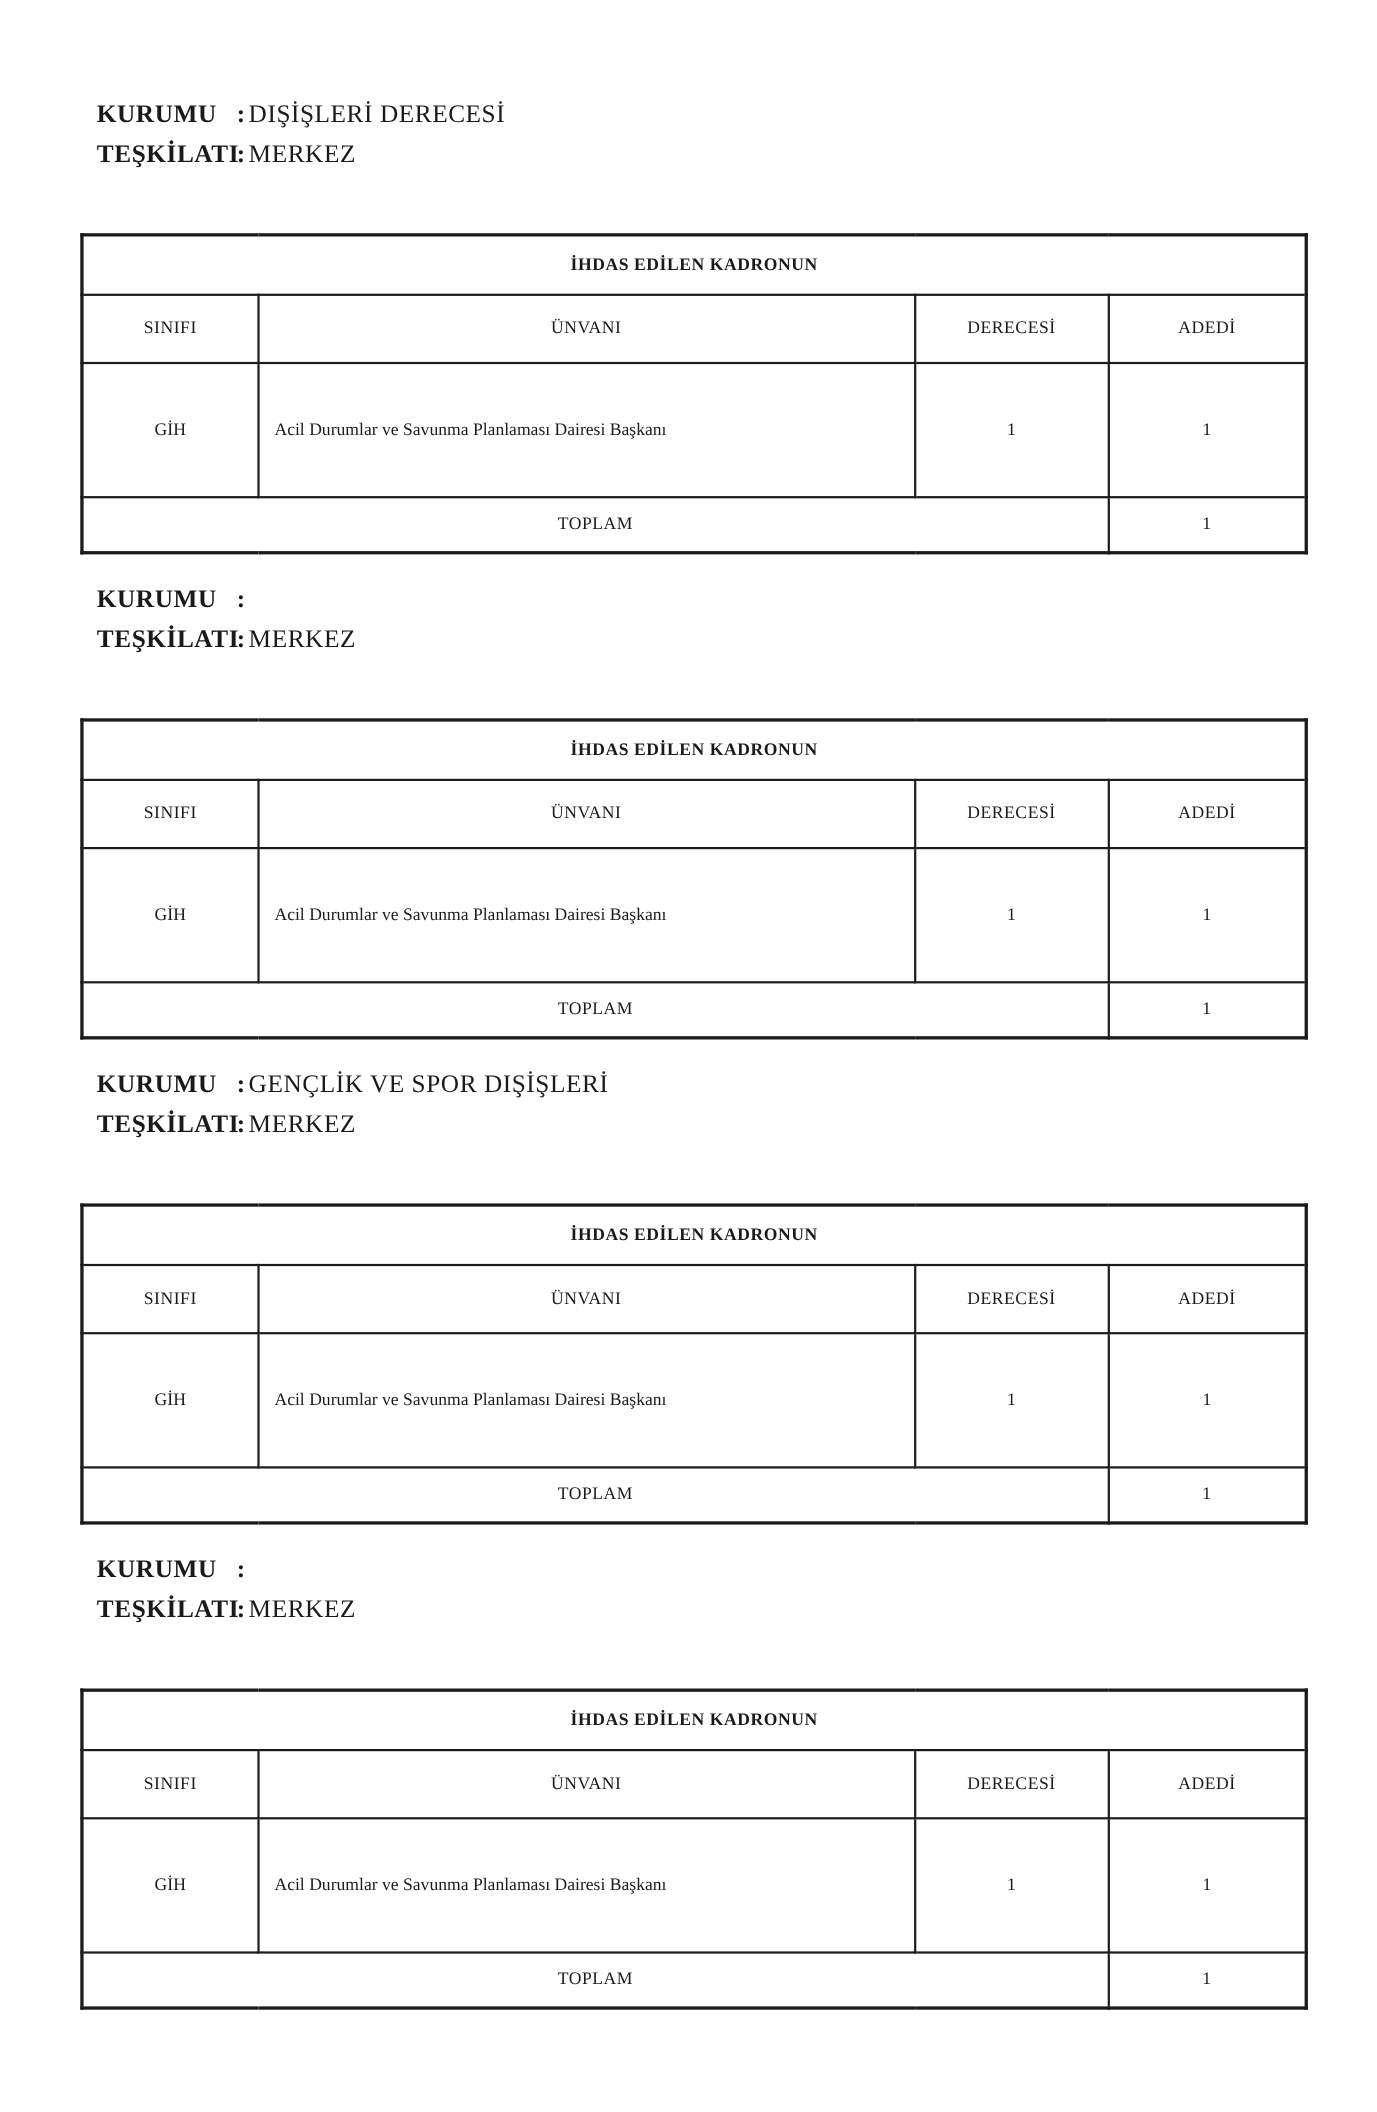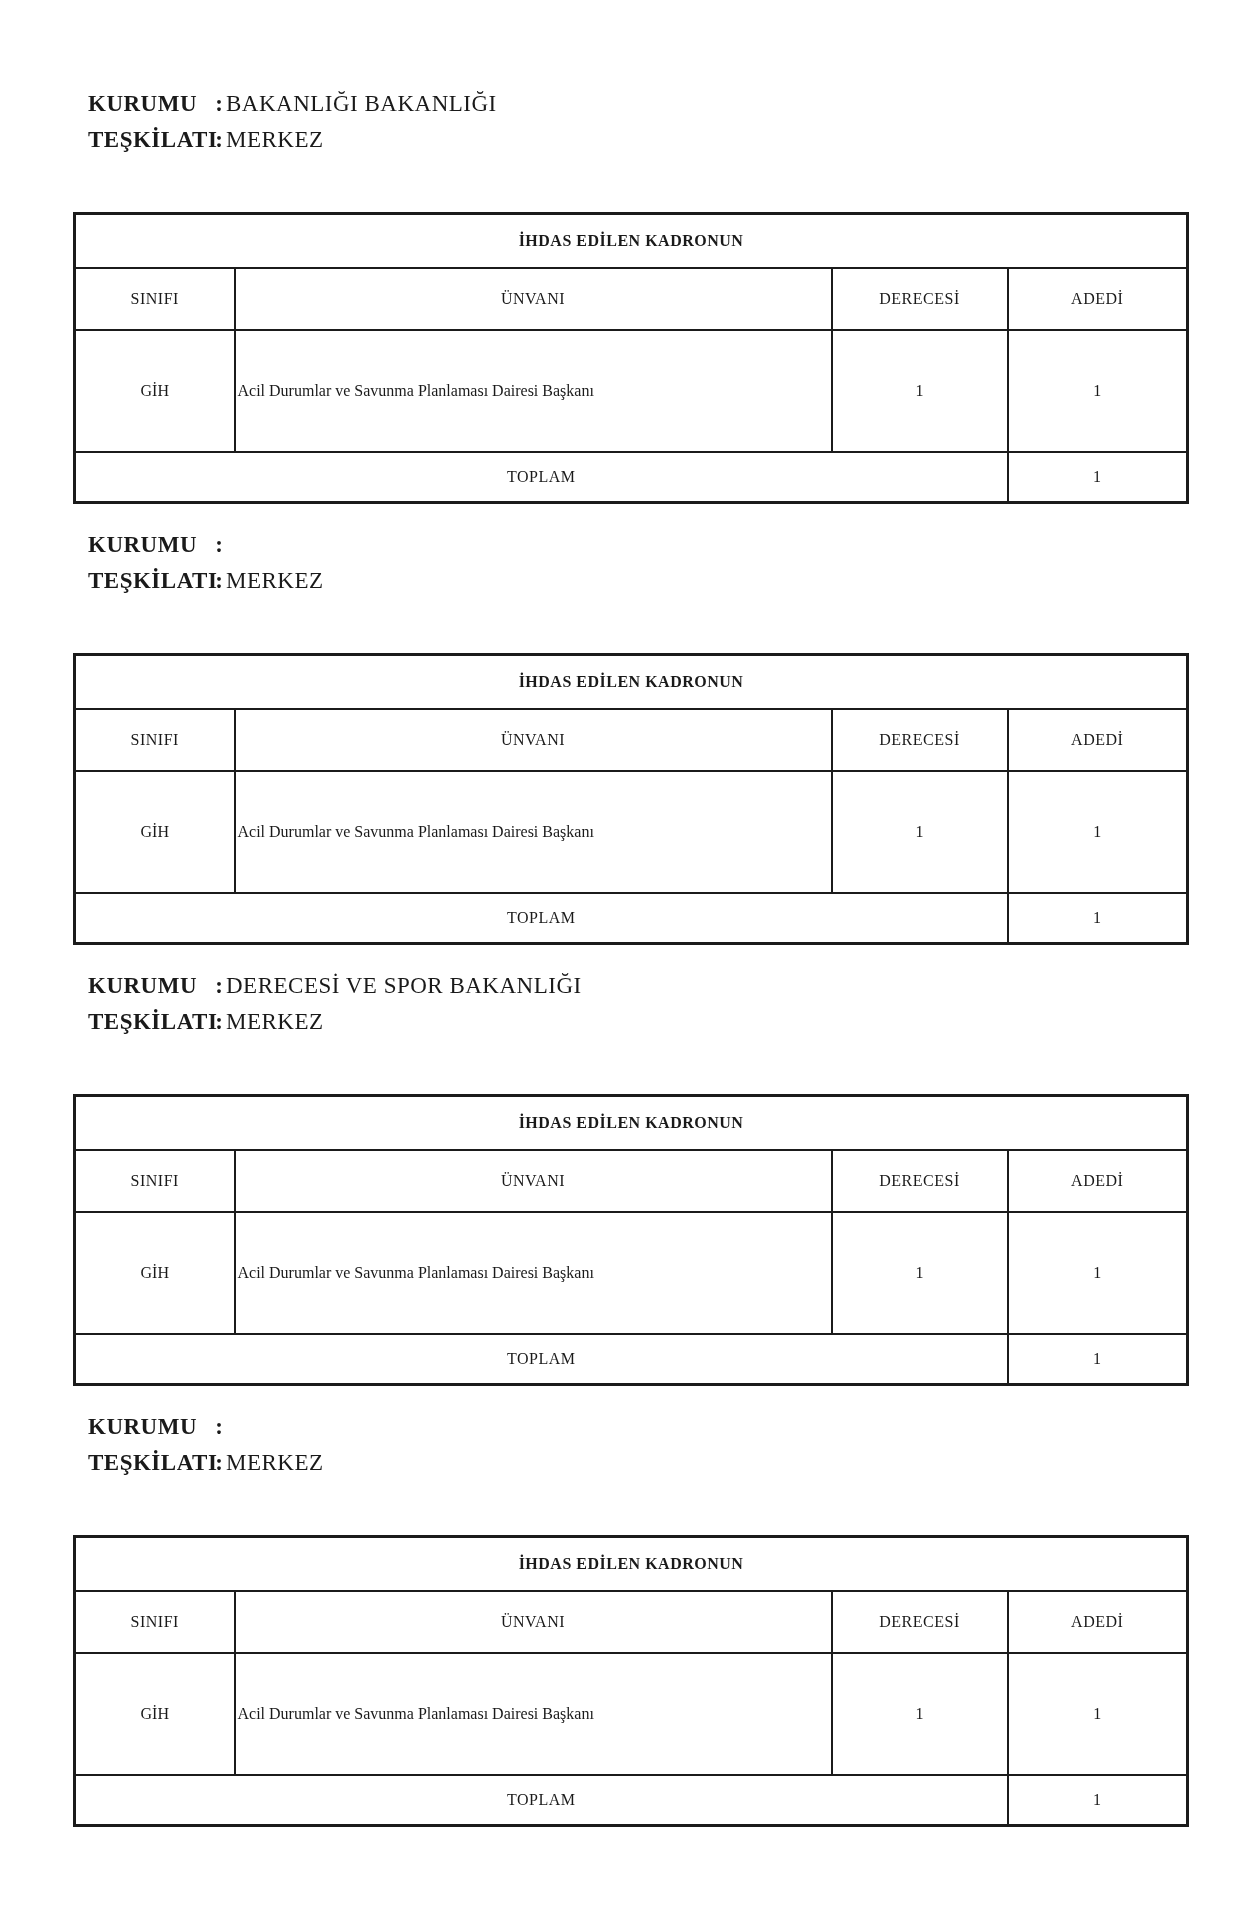--- a/index.html
+++ b/index.html
@@ -59,21 +59,21 @@
     font-weight: normal;
     letter-spacing: 0.5px;
     border-bottom-width: 3px;
   }
   .row-data td {
     height: 108px;
     border-bottom-width: 3px;
   }
   .row-data td.unvani-cell {
     text-align: left;
-    padding: 6px 10px 6px 2px;
+    padding: 6px 10px 6px 14px;
   }
   .unvani-text {
     display: inline-block;
     max-width: 500px;
     line-height: 1.55;
   }
   .row-total td {
     height: 48px;
     font-weight: normal;
     font-size: 24px;
@@ -85,108 +85,108 @@
   col.c-adedi    { width: 180px; }
 </style>
 </head>
 <body>
 
 <div class="section">
   <div class="section-header">
     <div class="hdr-row">
       <span class="hdr-label">KURUMU</span>
       <span class="hdr-colon">:</span>
-      <span class="hdr-value">BAKANLIĞI BAKANLIĞI</span>
-    </div>
-    <div class="hdr-row">
-      <span class="hdr-label">TEŞKİLATI</span>
-      <span class="hdr-colon">:</span>
-      <span class="hdr-value">MERKEZ</span>
-    </div>
-  </div>
-  <table class="kadro">
-    <colgroup>
-        <col class="c-sinifi">
-        <col class="c-unvani">
-        <col class="c-derecesi">
-        <col class="c-adedi">
-      </colgroup>
-    <tbody>
-      <tr class="row-title">
-        <td colspan="4">İHDAS EDİLEN KADRONUN</td>
-      </tr>
-      <tr class="row-cols">
-        <td>SINIFI</td>
-        <td>ÜNVANI</td>
-        <td>DERECESİ</td>
-        <td>ADEDİ</td>
-      </tr>
-      <tr class="row-data">
-        <td>GİH</td>
-        <td class="unvani-cell"><span class="unvani-text">Acil Durumlar ve Savunma Planlaması Dairesi Başkanı</span></td>
-        <td>1</td>
-        <td>1</td>
-      </tr>
-      <tr class="row-total">
-        <td colspan="3">TOPLAM</td>
-        <td>1</td>
-      </tr>
-    </tbody>
-  </table>
-</div>
-
-<div class="section">
-  <div class="section-header">
-    <div class="hdr-row">
-      <span class="hdr-label">KURUMU</span>
-      <span class="hdr-colon">:</span>
-    </div>
-    <div class="hdr-row">
-      <span class="hdr-label">TEŞKİLATI</span>
-      <span class="hdr-colon">:</span>
-      <span class="hdr-value">MERKEZ</span>
-    </div>
-  </div>
-  <table class="kadro">
-    <colgroup>
-        <col class="c-sinifi">
-        <col class="c-unvani">
-        <col class="c-derecesi">
-        <col class="c-adedi">
-      </colgroup>
-    <tbody>
-      <tr class="row-title">
-        <td colspan="4">İHDAS EDİLEN KADRONUN</td>
-      </tr>
-      <tr class="row-cols">
-        <td>SINIFI</td>
-        <td>ÜNVANI</td>
-        <td>DERECESİ</td>
-        <td>ADEDİ</td>
-      </tr>
-      <tr class="row-data">
-        <td>GİH</td>
-        <td class="unvani-cell"><span class="unvani-text">Acil Durumlar ve Savunma Planlaması Dairesi Başkanı</span></td>
-        <td>1</td>
-        <td>1</td>
-      </tr>
-      <tr class="row-total">
-        <td colspan="3">TOPLAM</td>
-        <td>1</td>
-      </tr>
-    </tbody>
-  </table>
-</div>
-
-<div class="section">
-  <div class="section-header">
-    <div class="hdr-row">
-      <span class="hdr-label">KURUMU</span>
-      <span class="hdr-colon">:</span>
-      <span class="hdr-value">DERECESİ VE SPOR BAKANLIĞI</span>
+      <span class="hdr-value">DIŞİŞLERİ DERECESİ</span>
+    </div>
+    <div class="hdr-row">
+      <span class="hdr-label">TEŞKİLATI</span>
+      <span class="hdr-colon">:</span>
+      <span class="hdr-value">MERKEZ</span>
+    </div>
+  </div>
+  <table class="kadro">
+    <colgroup>
+        <col class="c-sinifi">
+        <col class="c-unvani">
+        <col class="c-derecesi">
+        <col class="c-adedi">
+      </colgroup>
+    <tbody>
+      <tr class="row-title">
+        <td colspan="4">İHDAS EDİLEN KADRONUN</td>
+      </tr>
+      <tr class="row-cols">
+        <td>SINIFI</td>
+        <td>ÜNVANI</td>
+        <td>DERECESİ</td>
+        <td>ADEDİ</td>
+      </tr>
+      <tr class="row-data">
+        <td>GİH</td>
+        <td class="unvani-cell"><span class="unvani-text">Acil Durumlar ve Savunma Planlaması Dairesi Başkanı</span></td>
+        <td>1</td>
+        <td>1</td>
+      </tr>
+      <tr class="row-total">
+        <td colspan="3">TOPLAM</td>
+        <td>1</td>
+      </tr>
+    </tbody>
+  </table>
+</div>
+
+<div class="section">
+  <div class="section-header">
+    <div class="hdr-row">
+      <span class="hdr-label">KURUMU</span>
+      <span class="hdr-colon">:</span>
+    </div>
+    <div class="hdr-row">
+      <span class="hdr-label">TEŞKİLATI</span>
+      <span class="hdr-colon">:</span>
+      <span class="hdr-value">MERKEZ</span>
+    </div>
+  </div>
+  <table class="kadro">
+    <colgroup>
+        <col class="c-sinifi">
+        <col class="c-unvani">
+        <col class="c-derecesi">
+        <col class="c-adedi">
+      </colgroup>
+    <tbody>
+      <tr class="row-title">
+        <td colspan="4">İHDAS EDİLEN KADRONUN</td>
+      </tr>
+      <tr class="row-cols">
+        <td>SINIFI</td>
+        <td>ÜNVANI</td>
+        <td>DERECESİ</td>
+        <td>ADEDİ</td>
+      </tr>
+      <tr class="row-data">
+        <td>GİH</td>
+        <td class="unvani-cell"><span class="unvani-text">Acil Durumlar ve Savunma Planlaması Dairesi Başkanı</span></td>
+        <td>1</td>
+        <td>1</td>
+      </tr>
+      <tr class="row-total">
+        <td colspan="3">TOPLAM</td>
+        <td>1</td>
+      </tr>
+    </tbody>
+  </table>
+</div>
+
+<div class="section">
+  <div class="section-header">
+    <div class="hdr-row">
+      <span class="hdr-label">KURUMU</span>
+      <span class="hdr-colon">:</span>
+      <span class="hdr-value">GENÇLİK VE SPOR DIŞİŞLERİ</span>
     </div>
     <div class="hdr-row">
       <span class="hdr-label">TEŞKİLATI</span>
       <span class="hdr-colon">:</span>
       <span class="hdr-value">MERKEZ</span>
     </div>
   </div>
   <table class="kadro">
     <colgroup>
         <col class="c-sinifi">

